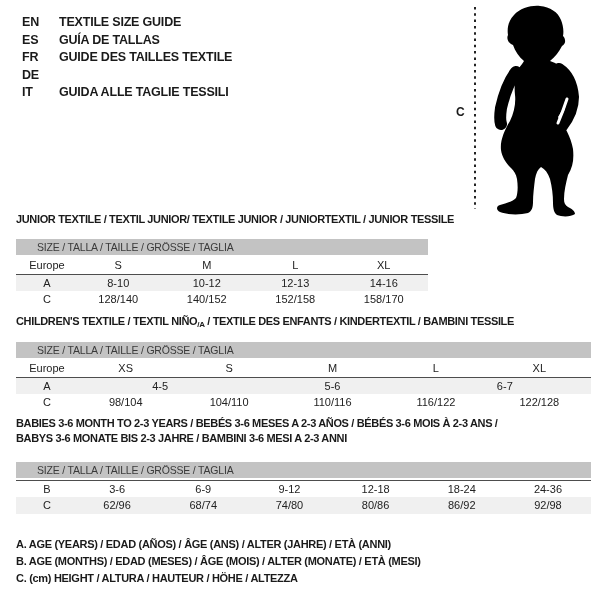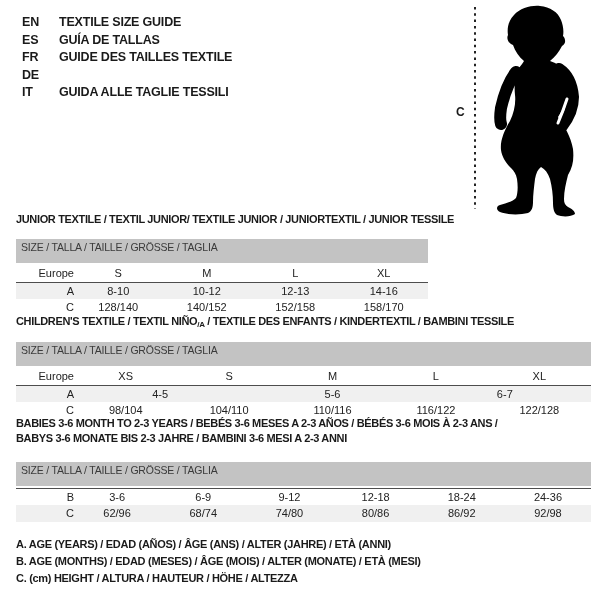--- a/index.html
+++ b/index.html
@@ -19,29 +19,29 @@
   .figure-area{left:445px;top:3px;width:150px;height:218px}
   .c-label{left:456px;top:105px;font-weight:bold;font-size:12px}
 
   
   .tbl-title{left:16px;font-weight:bold;font-size:11px;letter-spacing:-0.35px;white-space:nowrap;line-height:15px}
   .tbl-title .sub{font-size:8px;vertical-align:-2px}
 
   
   .tbl{left:16px}
   .tbl-head{
-    height:24px;line-height:16px;margin-bottom:2px;
+    height:16px;line-height:16px;margin-bottom:2px;
     background:#c3c3c3;color:#3a3a3a;
-    font-size:10.5px;letter-spacing:-0.2px;padding-left:5px;
+    font-size:10.5px;letter-spacing:-0.2px;padding-left:21px;
   }
   .tbl-row{display:flex;height:17px;line-height:17px;font-size:11px;box-sizing:border-box;color:#222}
   .tbl-row.alt{background:#f0f0f0}
   .tbl-row.divided{border-top:1px solid #4d4d4d}
   .cell{flex:1;text-align:center}
-  .cell.label{flex:0 0 54px;text-align:right;padding-left:4px}
+  .cell.label{flex:0 0 54px;text-align:center;padding-left:4px}
 
   
   .footnotes{left:16px;top:536px;font-weight:bold;font-size:11px;letter-spacing:-0.3px;line-height:17.2px;white-space:nowrap}
 </style>
 </head>
 <body>
 
 <div class="abs lang-list">
   <div class="lang-row">
     <span class="lang-code">EN</span>

